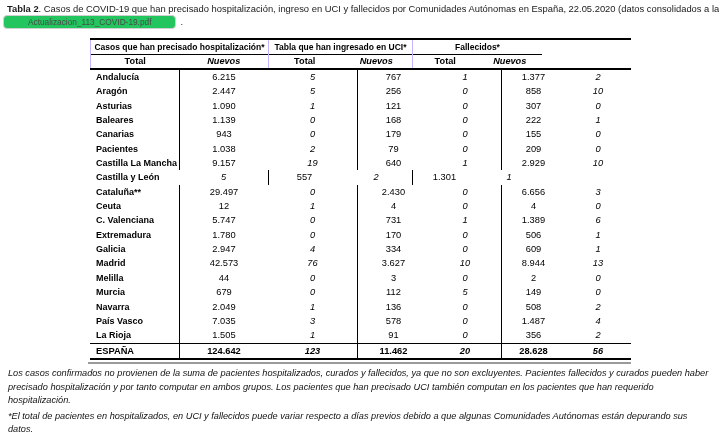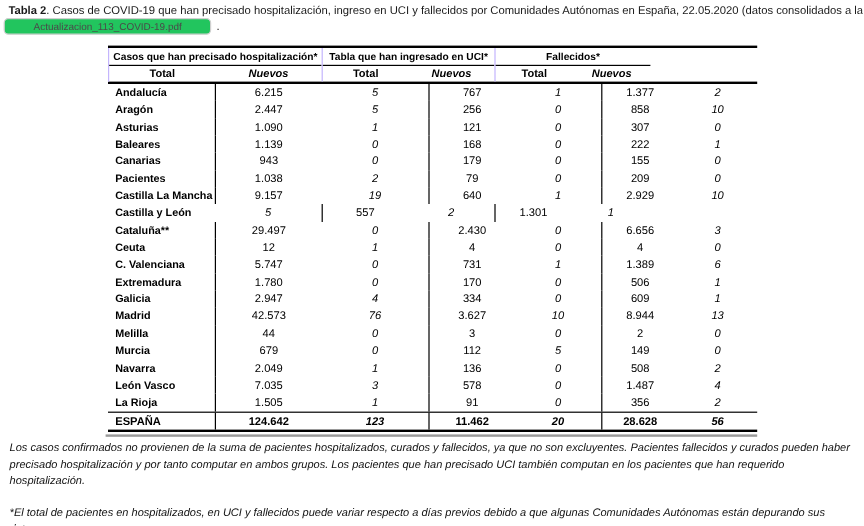--- a/index.html
+++ b/index.html
@@ -41,21 +41,21 @@
   .td.c7{width:66px;font-style:italic}
   .trow.total{border-top:1px solid #000;border-bottom:2px solid #000;font-weight:bold;
               height:17px;line-height:15px}
   .trow.total .td{font-size:9.3px}
 
   .shadow-line{position:absolute;left:88px;top:362px;width:543px;height:2px;background:#9a9a9a}
 
   
   .footnotes{position:absolute;left:8px;top:367px;width:706px;font-style:italic;
              font-size:9.2px;line-height:13.5px;color:#111}
-  .fn1{margin-bottom:13px}
+  .fn1{margin-bottom:2px}
   .fn2{margin-bottom:5px}
 </style>
 </head>
 <body>
 
 <div class="title"><span class="bold">Tabla 2</span><span>. Casos de COVID-19 que han precisado hospitalización, ingreso en UCI y fallecidos por Comunidades Autónomas en España, 22.05.2020 (datos consolidados a las</span></div>
 
 <div class="chip-line">
   <span class="chip">Actualizacion_113_COVID-19.pdf</span>
   <span class="chip-period">.</span>
@@ -233,21 +233,21 @@
       <div class="trow">
     <div class="td ccaa">Navarra</div>
     <div class="td c2">2.049</div>
     <div class="td c3">1</div>
     <div class="td c4">136</div>
     <div class="td c5">0</div>
     <div class="td c6">508</div>
     <div class="td c7">2</div>
   </div>
       <div class="trow">
-    <div class="td ccaa">León Vasco</div>
+    <div class="td ccaa">País Vasco</div>
     <div class="td c2">7.035</div>
     <div class="td c3">3</div>
     <div class="td c4">578</div>
     <div class="td c5">0</div>
     <div class="td c6">1.487</div>
     <div class="td c7">4</div>
   </div>
       <div class="trow">
     <div class="td ccaa">La Rioja</div>
     <div class="td c2">1.505</div>

